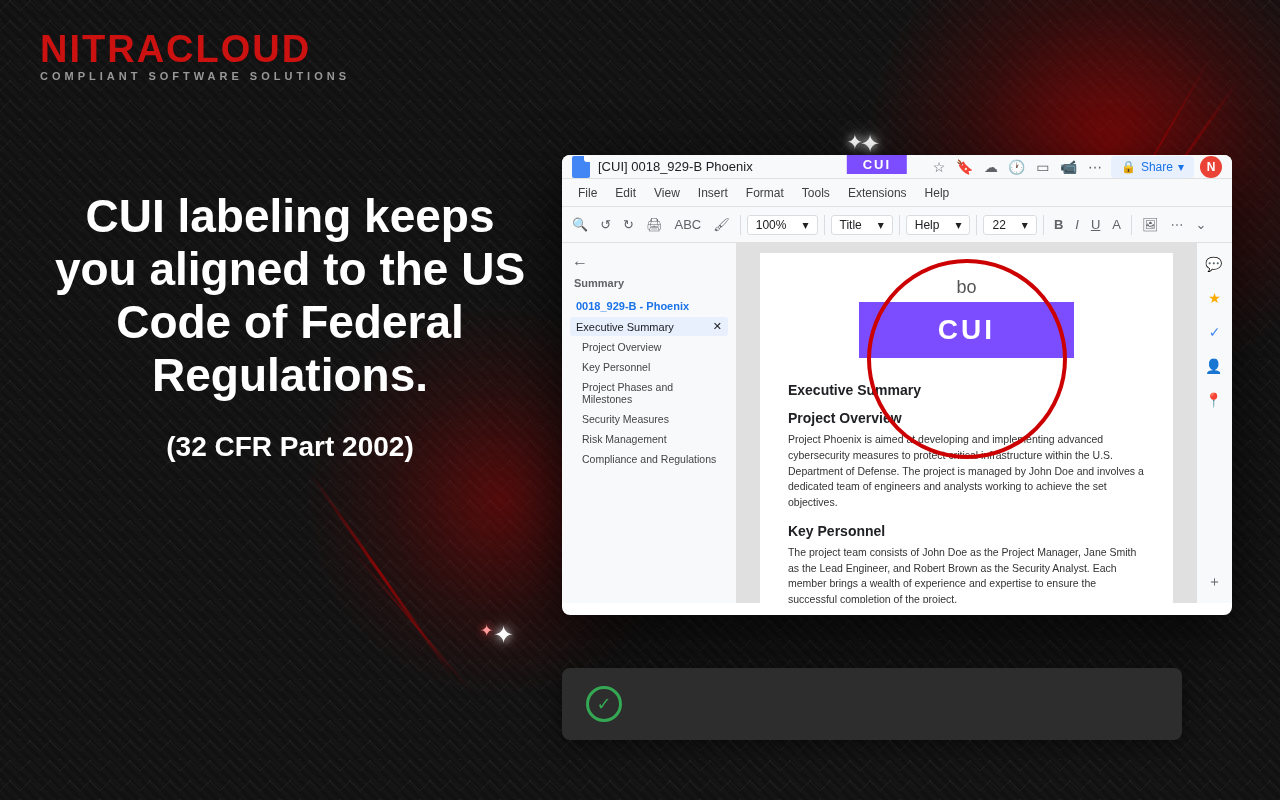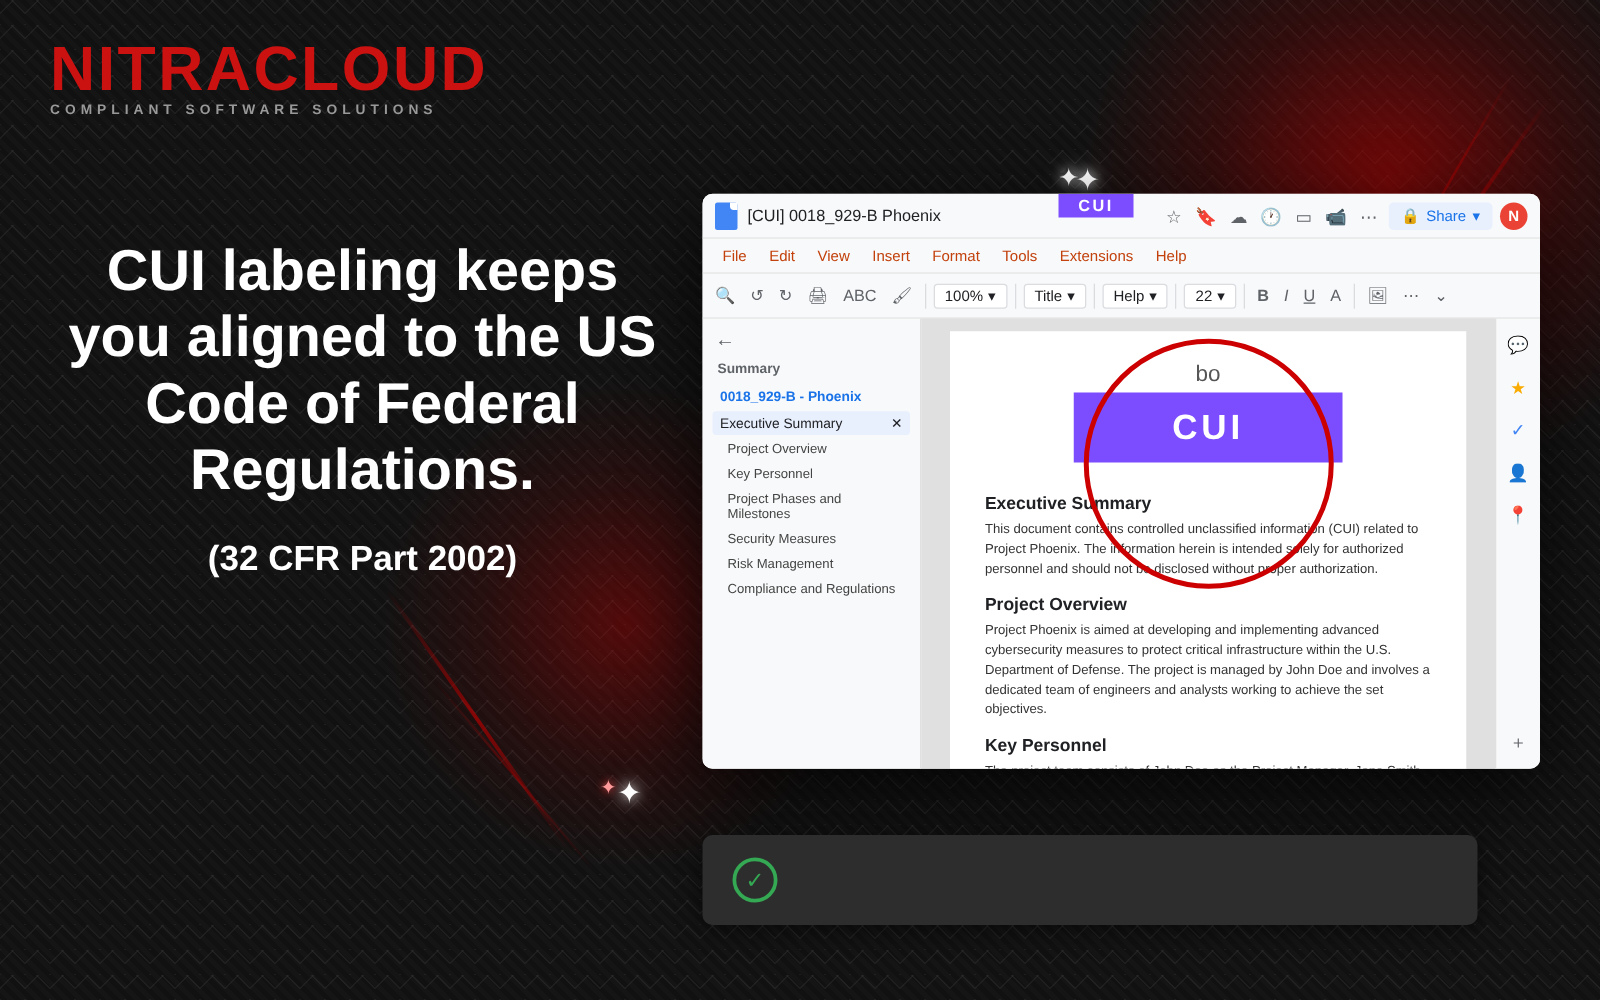--- a/index.html
+++ b/index.html
@@ -80,21 +80,21 @@
     
     .header {
       position: absolute;
       top: 30px;
       left: 40px;
       z-index: 10;
     }
 
     .logo-text {
       font-family: Arial Black, Arial, sans-serif;
-      font-size: 50px;
+      font-size: 38px;
       font-weight: 900;
       color: #cc1111;
       letter-spacing: 2px;
       line-height: 1;
     }
 
     .logo-sub {
       font-size: 11px;
       font-weight: bold;
       color: #999;
@@ -138,21 +138,21 @@
       height: 460px;
       background: #fff;
       border-radius: 8px;
       overflow: hidden;
       box-shadow: 0 20px 60px rgba(0,0,0,0.7);
       z-index: 5;
     }
 
     
     .docs-titlebar {
-      height: 36px;
+      height: 24px;
       background: #f8f9fa;
       display: flex;
       align-items: center;
       padding: 0 10px;
       border-bottom: 1px solid #e0e0e0;
       gap: 8px;
     }
 
     .docs-title-icon {
       width: 18px;
@@ -231,21 +231,21 @@
       display: flex;
       align-items: center;
       padding: 0 8px;
       gap: 2px;
       border-bottom: 1px solid #e0e0e0;
     }
 
     .menu-item {
       padding: 2px 8px;
       font-size: 12px;
-      color: #c2410c;
+      color: #404040;
       cursor: pointer;
       border-radius: 3px;
     }
 
     
     .docs-toolbar {
       height: 36px;
       background: #f8f9fa;
       display: flex;
       align-items: center;
@@ -276,21 +276,21 @@
 
     .toolbar-dropdown {
       padding: 2px 8px;
       border: 1px solid transparent;
       border-radius: 3px;
       cursor: pointer;
       font-size: 12px;
       color: #202124;
       display: flex;
       align-items: flex-end;
-      gap: 4px;
+      gap: 16px;
       background: white;
       border: 1px solid #dadce0;
     }
 
     
     .docs-content {
       display: flex;
       height: calc(100% - 100px);
     }
 
@@ -678,21 +678,20 @@
     <div class="docs-page-area">
       <div class="docs-page">
 
         <div style="position:relative;">
           <div class="red-circle"></div>
           <div class="doc-header-text">bo</div>
           <div class="cui-banner">CUI</div>
         </div>
 
         <div class="doc-section-title">Executive Summary</div>
-        <div class="doc-text">This document contains controlled unclassified information (CUI) related to Project Phoenix. The information herein is intended solely for authorized personnel and should not be disclosed without proper authorization.</div>
 
         <div class="doc-section-title">Project Overview</div>
         <div class="doc-text">Project Phoenix is aimed at developing and implementing advanced cybersecurity measures to protect critical infrastructure within the U.S. Department of Defense. The project is managed by John Doe and involves a dedicated team of engineers and analysts working to achieve the set objectives.</div>
 
         <div class="doc-section-title">Key Personnel</div>
         <div class="doc-text">The project team consists of John Doe as the Project Manager, Jane Smith as the Lead Engineer, and Robert Brown as the Security Analyst. Each member brings a wealth of experience and expertise to ensure the successful completion of the project.</div>
 
       </div>
     </div>
 

